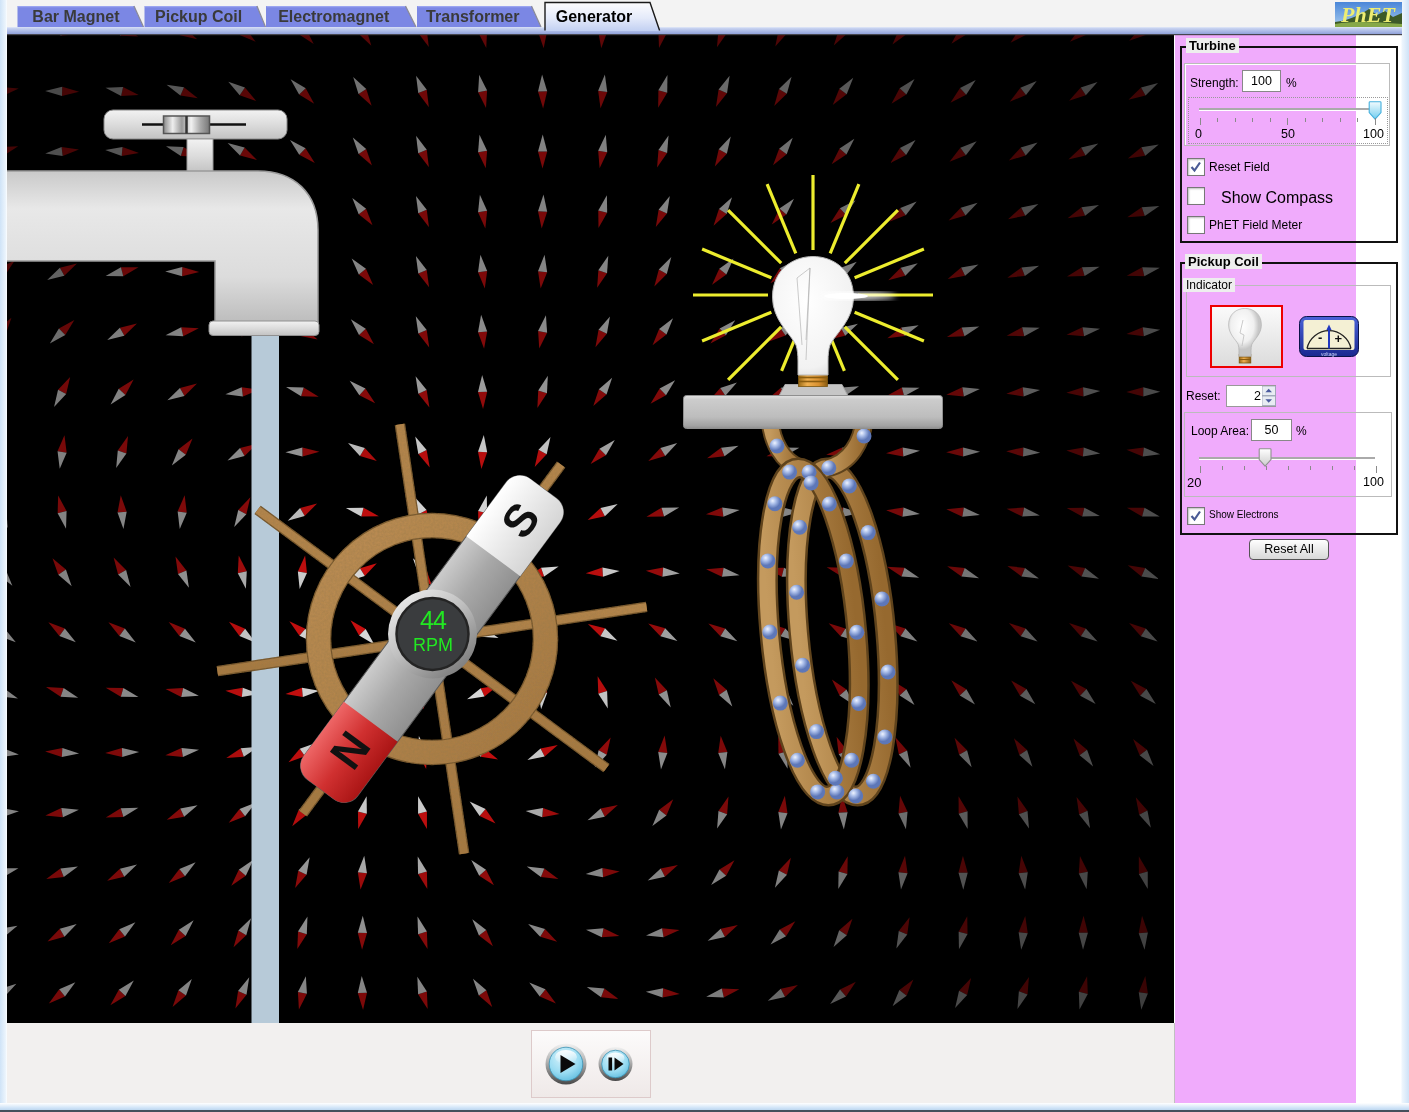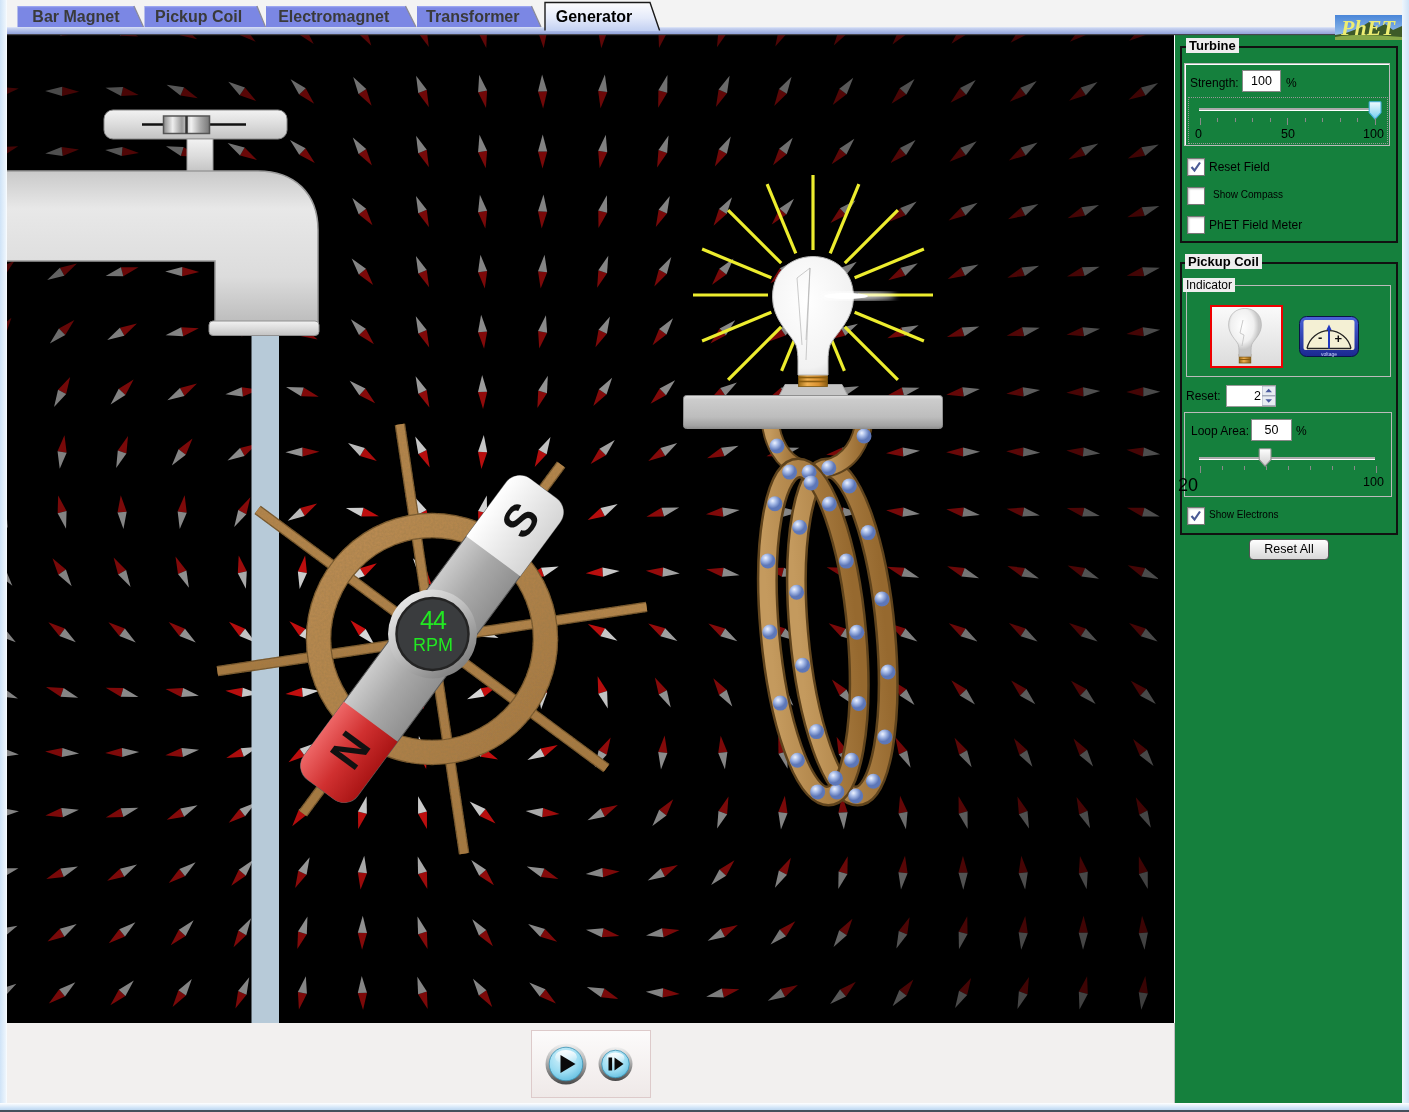--- a/index.html
+++ b/index.html
@@ -33,21 +33,21 @@
 <path d="M 417.0,27.2 L 417.0,6 L 531.5,6 L 541.0,27.2 Z" fill="#7b87e4"></path>
 <line x1="417.5" y1="6.7" x2="531.0" y2="6.7" stroke="#9aa4f0" stroke-width="1.3"></line>
 <line x1="531.5" y1="6" x2="541.0" y2="27" stroke="#8a8a96" stroke-width="1.2"></line>
 <text x="472.8" y="21.5" text-anchor="middle" font-size="16" font-weight="bold" fill="#3a3a3a">Transformer</text>
 <rect x="7" y="27.2" width="1395" height="7.3" fill="url(#stripg)"></rect>
 <rect x="7" y="34" width="1395" height="1.2" fill="#46464e"></rect>
 <path d="M 545,31 L 545,2.5 L 650,2.5 L 659.8,31 Z" fill="url(#seltab)"></path>
 <path d="M 545,30.5 L 545,2.5 L 650,2.5 L 659.6,30.5" fill="none" stroke="#1a1a1a" stroke-width="1.4"></path>
 <text x="594" y="21.5" text-anchor="middle" font-size="16" font-weight="bold" fill="#000">Generator</text>
 </svg>
-<div style="position:absolute;left:1335px;top:15px;width:67px;height:42px;overflow:hidden;z-index:5">
+<div style="position:absolute;left:1335px;top:2px;width:67px;height:42px;overflow:hidden;z-index:5">
 <svg width="67" height="25">
 <defs>
         <linearGradient id="sky" x1="0" y1="0" x2="0" y2="1">
           <stop offset="0" stop-color="#4a86d8"></stop>
           <stop offset="0.7" stop-color="#8ab6e8"></stop>
           <stop offset="1" stop-color="#b8d8f2"></stop>
         </linearGradient>
       </defs>
 <rect width="67" height="25" fill="url(#sky)"></rect>
 <path d="M 0,25 L 0,20 C 8,19 18,16 26,12 L 34,7 L 42,13 L 50,9 L 58,15 L 67,11 L 67,25 Z" fill="#3d5a28"></path>
@@ -610,21 +610,21 @@
 <circle cx="35" cy="34" r="20.5" fill="url(#brim)"></circle>
 <circle cx="35" cy="34" r="16.8" fill="url(#bface)" stroke="#3890b2" stroke-width="0.8"></circle>
 <ellipse cx="35" cy="27" rx="11" ry="7" fill="url(#gloss)"></ellipse>
 <path d="M 29.5,25 L 44.5,34 L 29.5,43 Z" fill="#0a0a0a"></path>
 <circle cx="84.5" cy="34" r="17" fill="url(#brim)"></circle>
 <circle cx="84.5" cy="34" r="13.8" fill="url(#bface)" stroke="#3890b2" stroke-width="0.8"></circle>
 <ellipse cx="84.5" cy="28" rx="9" ry="5.5" fill="url(#gloss)"></ellipse>
 <rect x="77.5" y="27.5" width="3.6" height="13" fill="#0a0a0a"></rect>
 <path d="M 83.5,27.5 L 92.5,34 L 83.5,40.5 Z" fill="#0a0a0a"></path>
 </svg>
-<div style="position:absolute;left:1175px;top:35px;width:227px;height:1068px;background:#15803d">
+<div style="position:absolute;left:1175px;top:35px;width:181px;height:1068px;background:#f0abfc">
     <div style="position:absolute;left:4.5px;top:11px;width:214px;height:193px;border:2px solid #111"></div>
 <div style="position:absolute;left:11px;top:3px;background:#eee;padding:0 3px;font-weight:bold;font-size:13px">Turbine</div>
 <div style="position:absolute;left:9px;top:28px;width:204px;height:81px;border:1px solid #bbb;box-shadow:1px 1px 0 #fff inset"></div>
 <div style="position:absolute;left:15px;top:41px;font-size:12px">Strength:</div>
 <div style="position:absolute;left:67px;top:35px;width:37px;height:20px;background:#fff;border:1px solid #888;font-size:12.5px;text-align:center;line-height:21px">100</div>
 <div style="position:absolute;left:111px;top:41px;font-size:12px">%</div>
 <div style="position:absolute;left:13px;top:62px;width:198px;height:45px;border:1px dotted #999"></div>
 <div style="position:absolute;left:24px;top:72.5px;width:175px;height:2px;background:#aaaaaa;box-shadow:0 1px 0 #fff"></div>
 <svg width="15" height="20" style="position:absolute;left:192.5px;top:65.5px;overflow:visible">
       <defs>
@@ -654,21 +654,21 @@
 <div style="position:absolute;left:20px;top:92px;font-size:12.5px">0</div>
 <div style="position:absolute;left:106px;top:92px;font-size:12.5px">50</div>
 <div style="position:absolute;left:188px;top:92px;font-size:12.5px">100</div>
 <div style="position:absolute;left:12.0px;top:123.0px;width:16px;height:16px;background:#fff;border:1px solid #777;box-shadow:inset 1px 1px 2px rgba(0,0,0,0.25)">
       <svg width="16" height="16" style="position:absolute;left:0;top:0">
         <path d="M 3.5,8 L 6.5,11.5 L 12,3.5" fill="none" stroke="#4a5a95" stroke-width="2.2"></path>
       </svg>
     </div>
     <div style="position:absolute;left:34.0px;top:124.5px;font-size:12px;color:#000">Reset Field</div>
 <div style="position:absolute;left:12.0px;top:152.0px;width:16px;height:16px;background:#fff;border:1px solid #777;box-shadow:inset 1px 1px 2px rgba(0,0,0,0.25)"></div>
-    <div style="position:absolute;left:38px;top:153.5px;font-size:10px;color:#000">Show Compass</div>
+    <div style="position:absolute;left:46px;top:153.5px;font-size:16px;color:#000">Show Compass</div>
 <div style="position:absolute;left:12.0px;top:181.0px;width:16px;height:16px;background:#fff;border:1px solid #777;box-shadow:inset 1px 1px 2px rgba(0,0,0,0.25)"></div>
     <div style="position:absolute;left:34.0px;top:182.5px;font-size:12px;color:#000">PhET Field Meter</div>
 <div style="position:absolute;left:4.5px;top:226.5px;width:214px;height:269px;border:2px solid #111"></div>
 <div style="position:absolute;left:10px;top:218.5px;background:#eee;padding:0 3px;font-weight:bold;font-size:13px">Pickup Coil</div>
 <div style="position:absolute;left:11px;top:250px;width:203px;height:90px;border:1px solid #bbb"></div>
 <div style="position:absolute;left:8px;top:243px;background:#eee;padding:0 3px;font-size:12px">Indicator</div>
 <div style="position:absolute;left:35px;top:270px;width:69px;height:59px;background:linear-gradient(#fafafa,#dcdcdc);border:2px solid #e00"></div>
 <svg width="40" height="56" style="position:absolute;left:49.5px;top:273px">
       <defs>
         <radialGradient id="bulbg" cx="0.42" cy="0.36">
@@ -735,21 +735,21 @@
     </svg>
 <div style="position:absolute;left:24.5px;top:431.0px;width:1px;height:7px;background:#8a8a8a"></div>
     <div style="position:absolute;left:46.5px;top:431.0px;width:1px;height:4px;background:#8a8a8a"></div>
     <div style="position:absolute;left:68.5px;top:431.0px;width:1px;height:4px;background:#8a8a8a"></div>
     <div style="position:absolute;left:90.5px;top:431.0px;width:1px;height:4px;background:#8a8a8a"></div>
     <div style="position:absolute;left:112.5px;top:431.0px;width:1px;height:4px;background:#8a8a8a"></div>
     <div style="position:absolute;left:134.5px;top:431.0px;width:1px;height:4px;background:#8a8a8a"></div>
     <div style="position:absolute;left:156.5px;top:431.0px;width:1px;height:4px;background:#8a8a8a"></div>
     <div style="position:absolute;left:178.5px;top:431.0px;width:1px;height:4px;background:#8a8a8a"></div>
     <div style="position:absolute;left:200.5px;top:431.0px;width:1px;height:7px;background:#8a8a8a"></div>
-<div style="position:absolute;left:3px;top:440px;font-size:18px">20</div>
+<div style="position:absolute;left:12px;top:440px;font-size:13px">20</div>
 <div style="position:absolute;left:188px;top:440px;font-size:12.5px">100</div>
 <div style="position:absolute;left:12.0px;top:472.0px;width:16px;height:16px;background:#fff;border:1px solid #777;box-shadow:inset 1px 1px 2px rgba(0,0,0,0.25)">
       <svg width="16" height="16" style="position:absolute;left:0;top:0">
         <path d="M 3.5,8 L 6.5,11.5 L 12,3.5" fill="none" stroke="#4a5a95" stroke-width="2.2"></path>
       </svg>
     </div>
     <div style="position:absolute;left:34.0px;top:473.5px;font-size:10px;color:#000">Show Electrons</div>
 <div style="position:absolute;left:74px;top:503.5px;width:78px;height:19px;background:linear-gradient(#fefefe,#d8d8d8);border:1.5px solid #555;border-radius:4px;font-size:12.5px;text-align:center;line-height:18px">Reset All</div>
   </div>
 </body></html>

